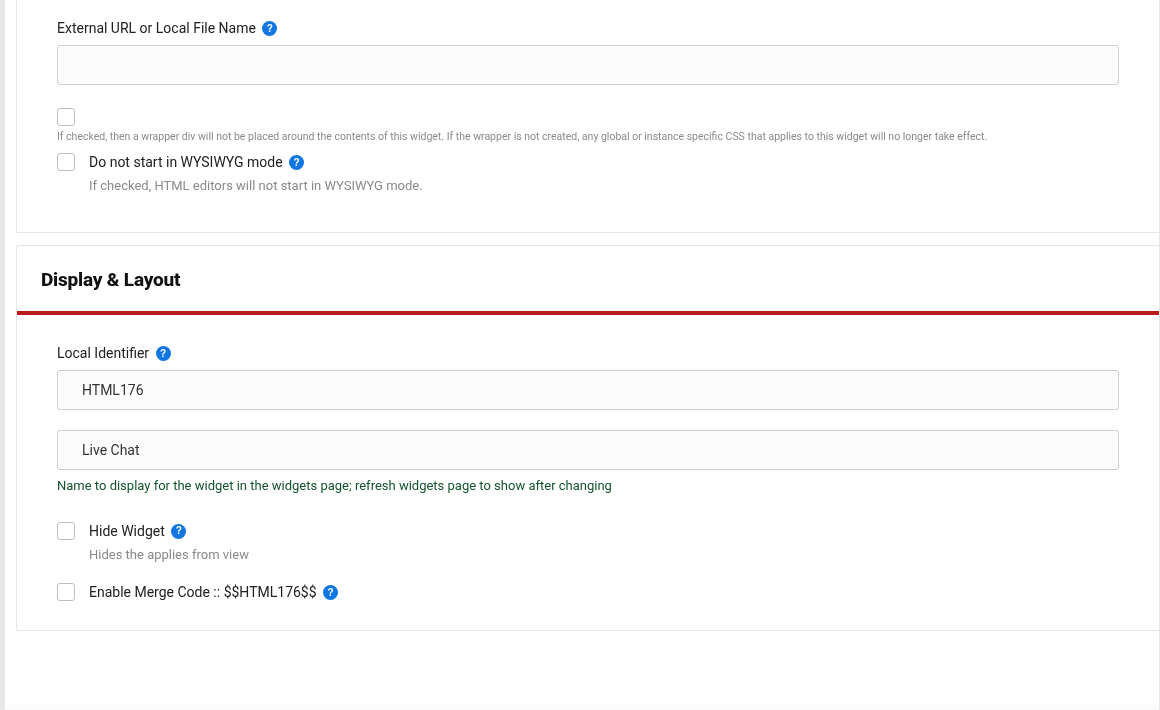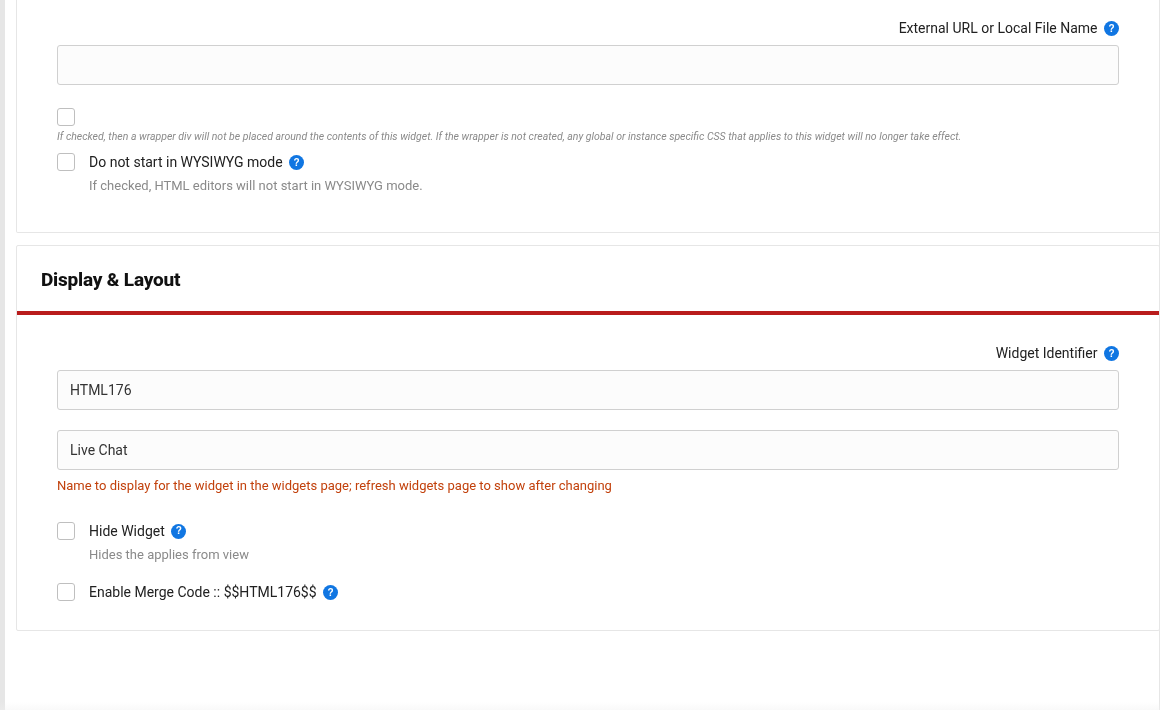--- a/index.html
+++ b/index.html
@@ -67,29 +67,28 @@
   letter-spacing: -0.2px;
 }
 .field-row {
   margin-bottom: 14px;
 }
 .field-label {
   font-size: 14px;
   font-weight: 400;
   color: #212121;
   margin-bottom: 8px;
-  text-align: right;
 }
 .text-input {
   width: 100%;
   height: 40px;
   border: 1px solid #d0d0d0;
   border-radius: 3px;
   background: #fcfcfc;
-  padding: 0 12px;
+  padding: 0 24px;
   font-size: 14px;
   color: #333;
   font-family: inherit;
 }
 .help-icon {
   display: inline-flex;
   align-items: center;
   justify-content: center;
   width: 15px;
   height: 15px;
@@ -124,32 +123,31 @@
 .cb-label {
   font-size: 14px;
   color: #212121;
   line-height: 20px;
 }
 .tiny-note {
   font-size: 10.5px;
   color: #8a8a8a;
   line-height: 1.4;
   margin: 4px 0 8px 0;
-  font-style: italic;
 }
 .sub-note {
   font-size: 13px;
   color: #8a8a8a;
   line-height: 1.5;
   margin-left: 32px;
   margin-bottom: 12px;
 }
 .note-under-input {
   font-size: 13px;
-  color: #c2410c;
+  color: #14532d;
   margin-top: 8px;
 }
 .bottom-fade {
   position: absolute;
   left: 0; right: 0; bottom: 0;
   height: 8px;
   background: linear-gradient(to bottom, rgba(255,255,255,0), rgba(240,240,240,0.4));
   pointer-events: none;
 }
 </style>
@@ -193,21 +191,21 @@
     </div>
 
     <div class="panel">
       <div class="panel-header">
         <h2>Display &amp; Layout</h2>
       </div>
       <div class="panel-body" style="padding-top:30px;">
 
         <div class="field-row">
           <div class="field-label">
-            <span>Widget Identifier</span>
+            <span>Local Identifier</span>
             <span class="help-icon">?</span>
           </div>
           <input type="text" class="text-input" value="HTML176" style="">
         </div>
 
         <div style="height:6px"></div>
 
         <div class="field-row">
           <input type="text" class="text-input" value="Live Chat" style="">
           <div class="note-under-input">Name to display for the widget in the widgets page; refresh widgets page to show after changing</div>

